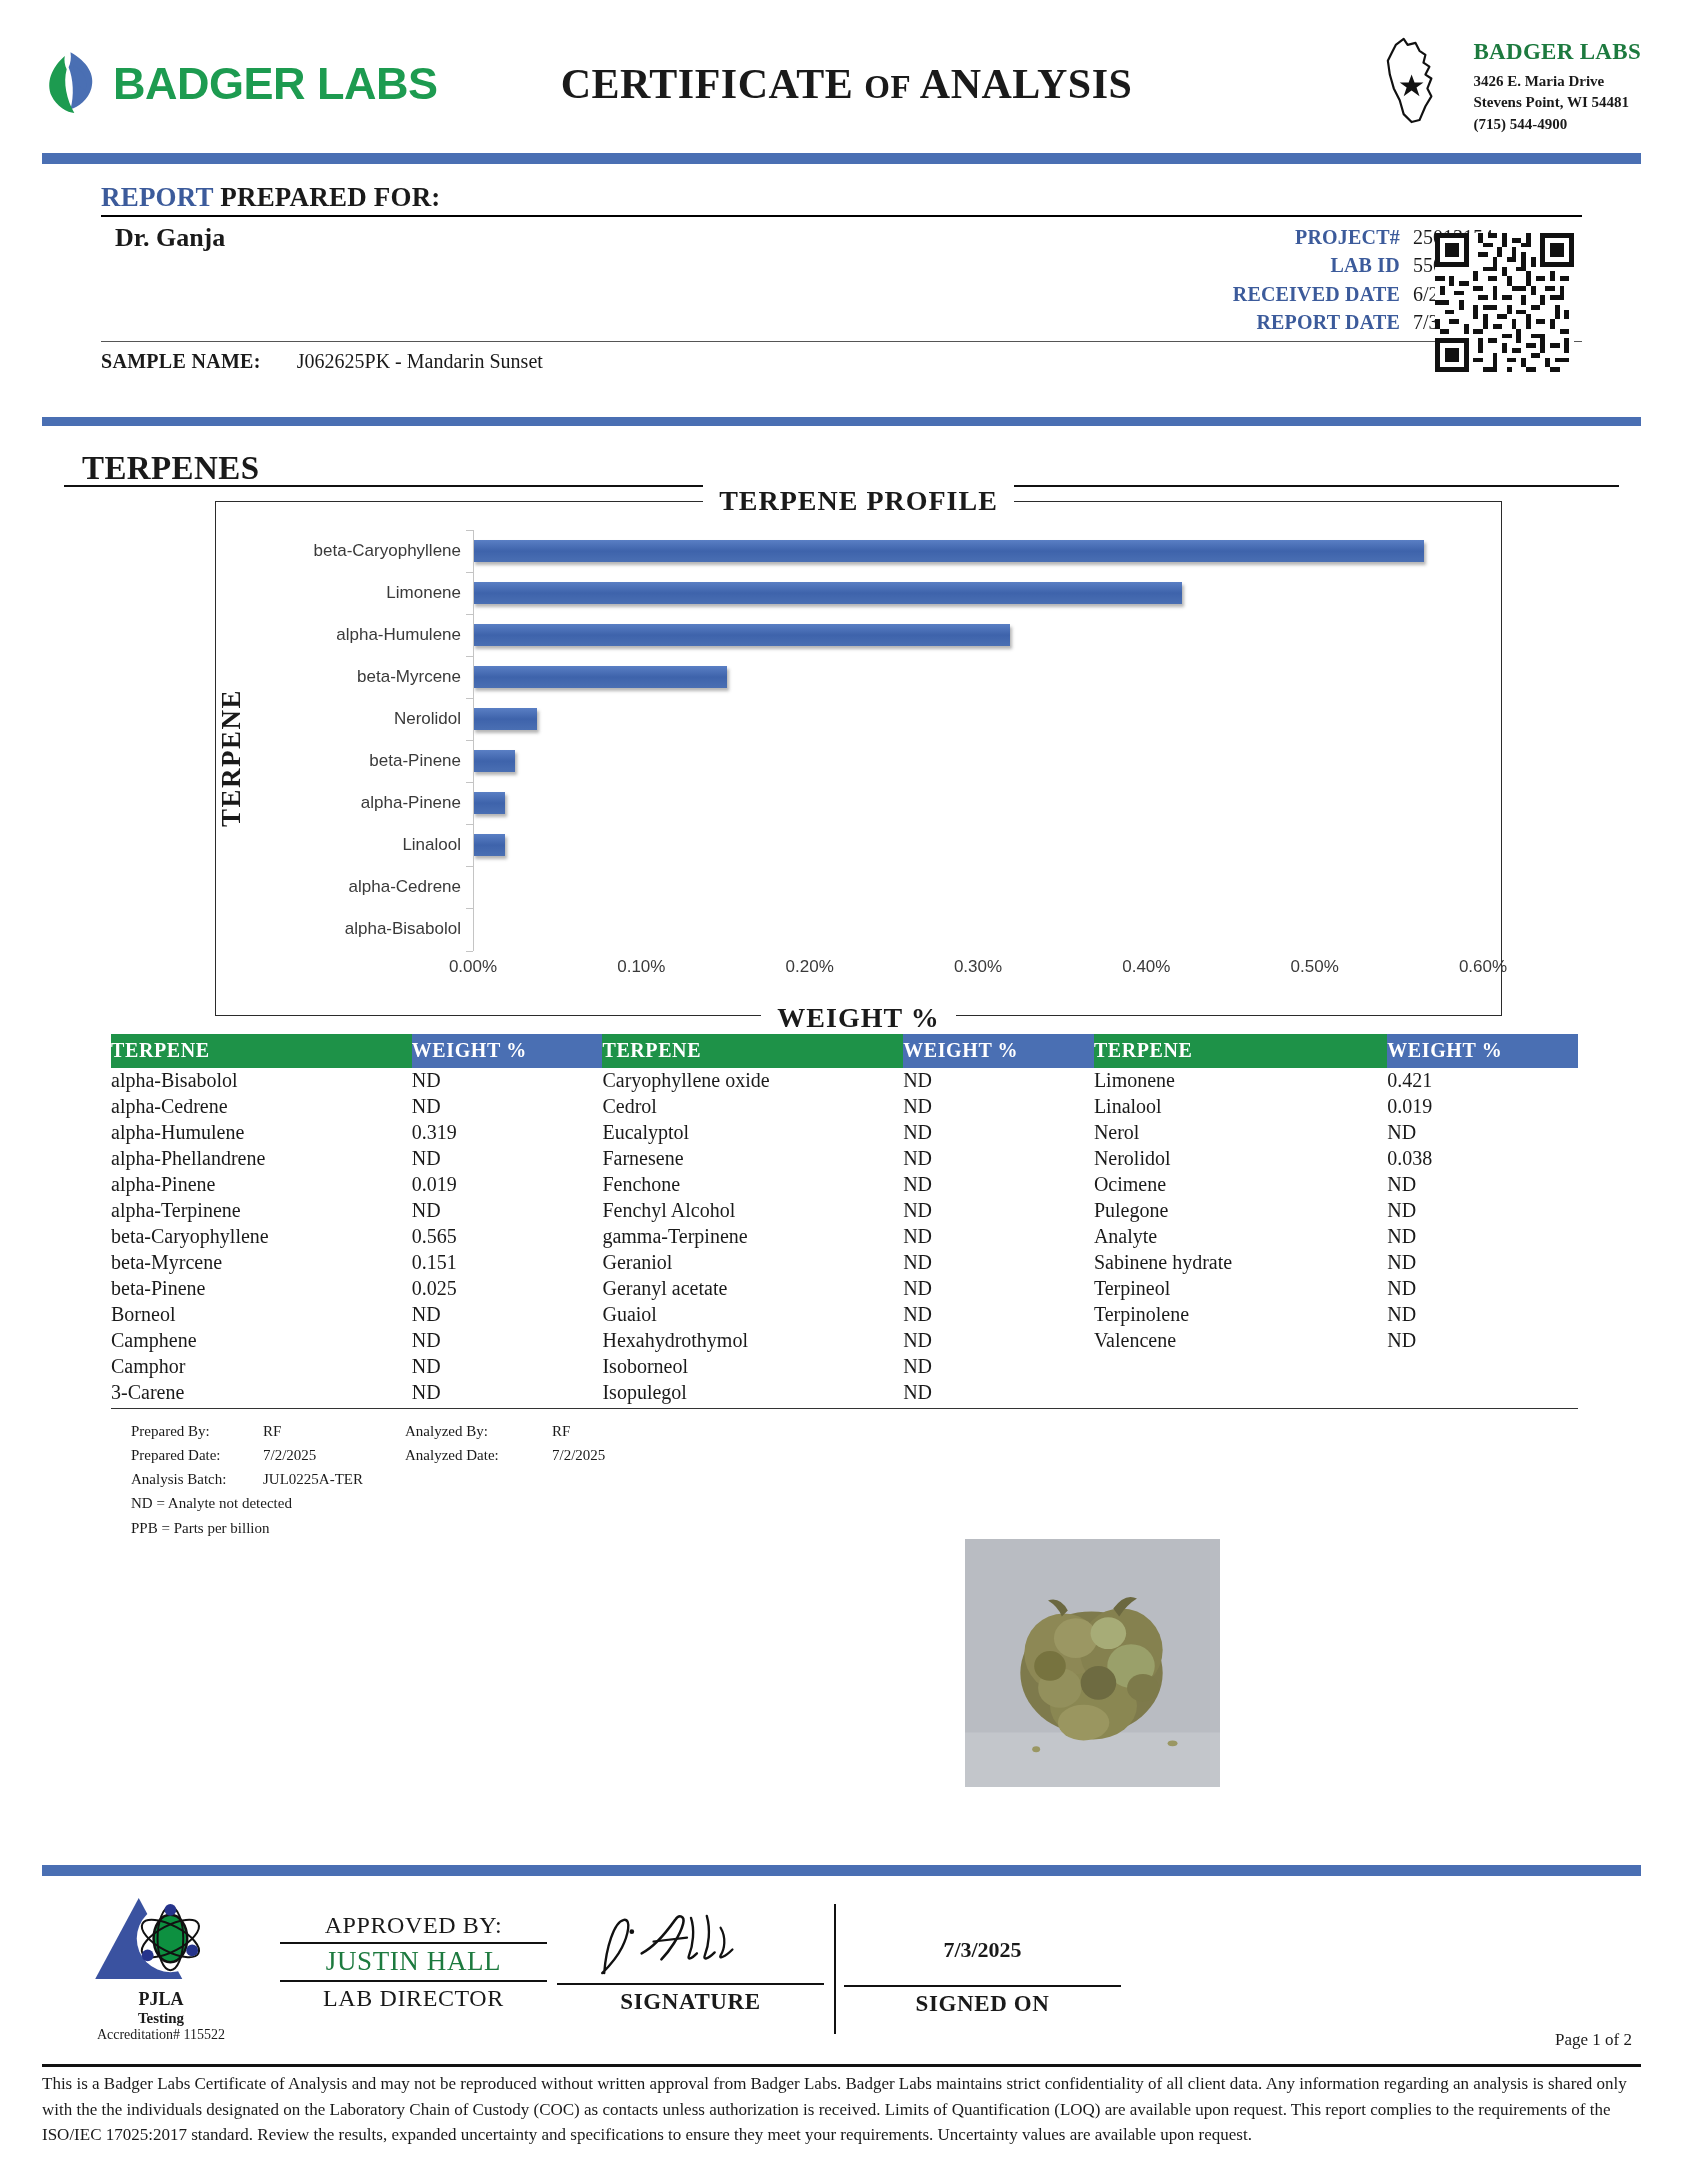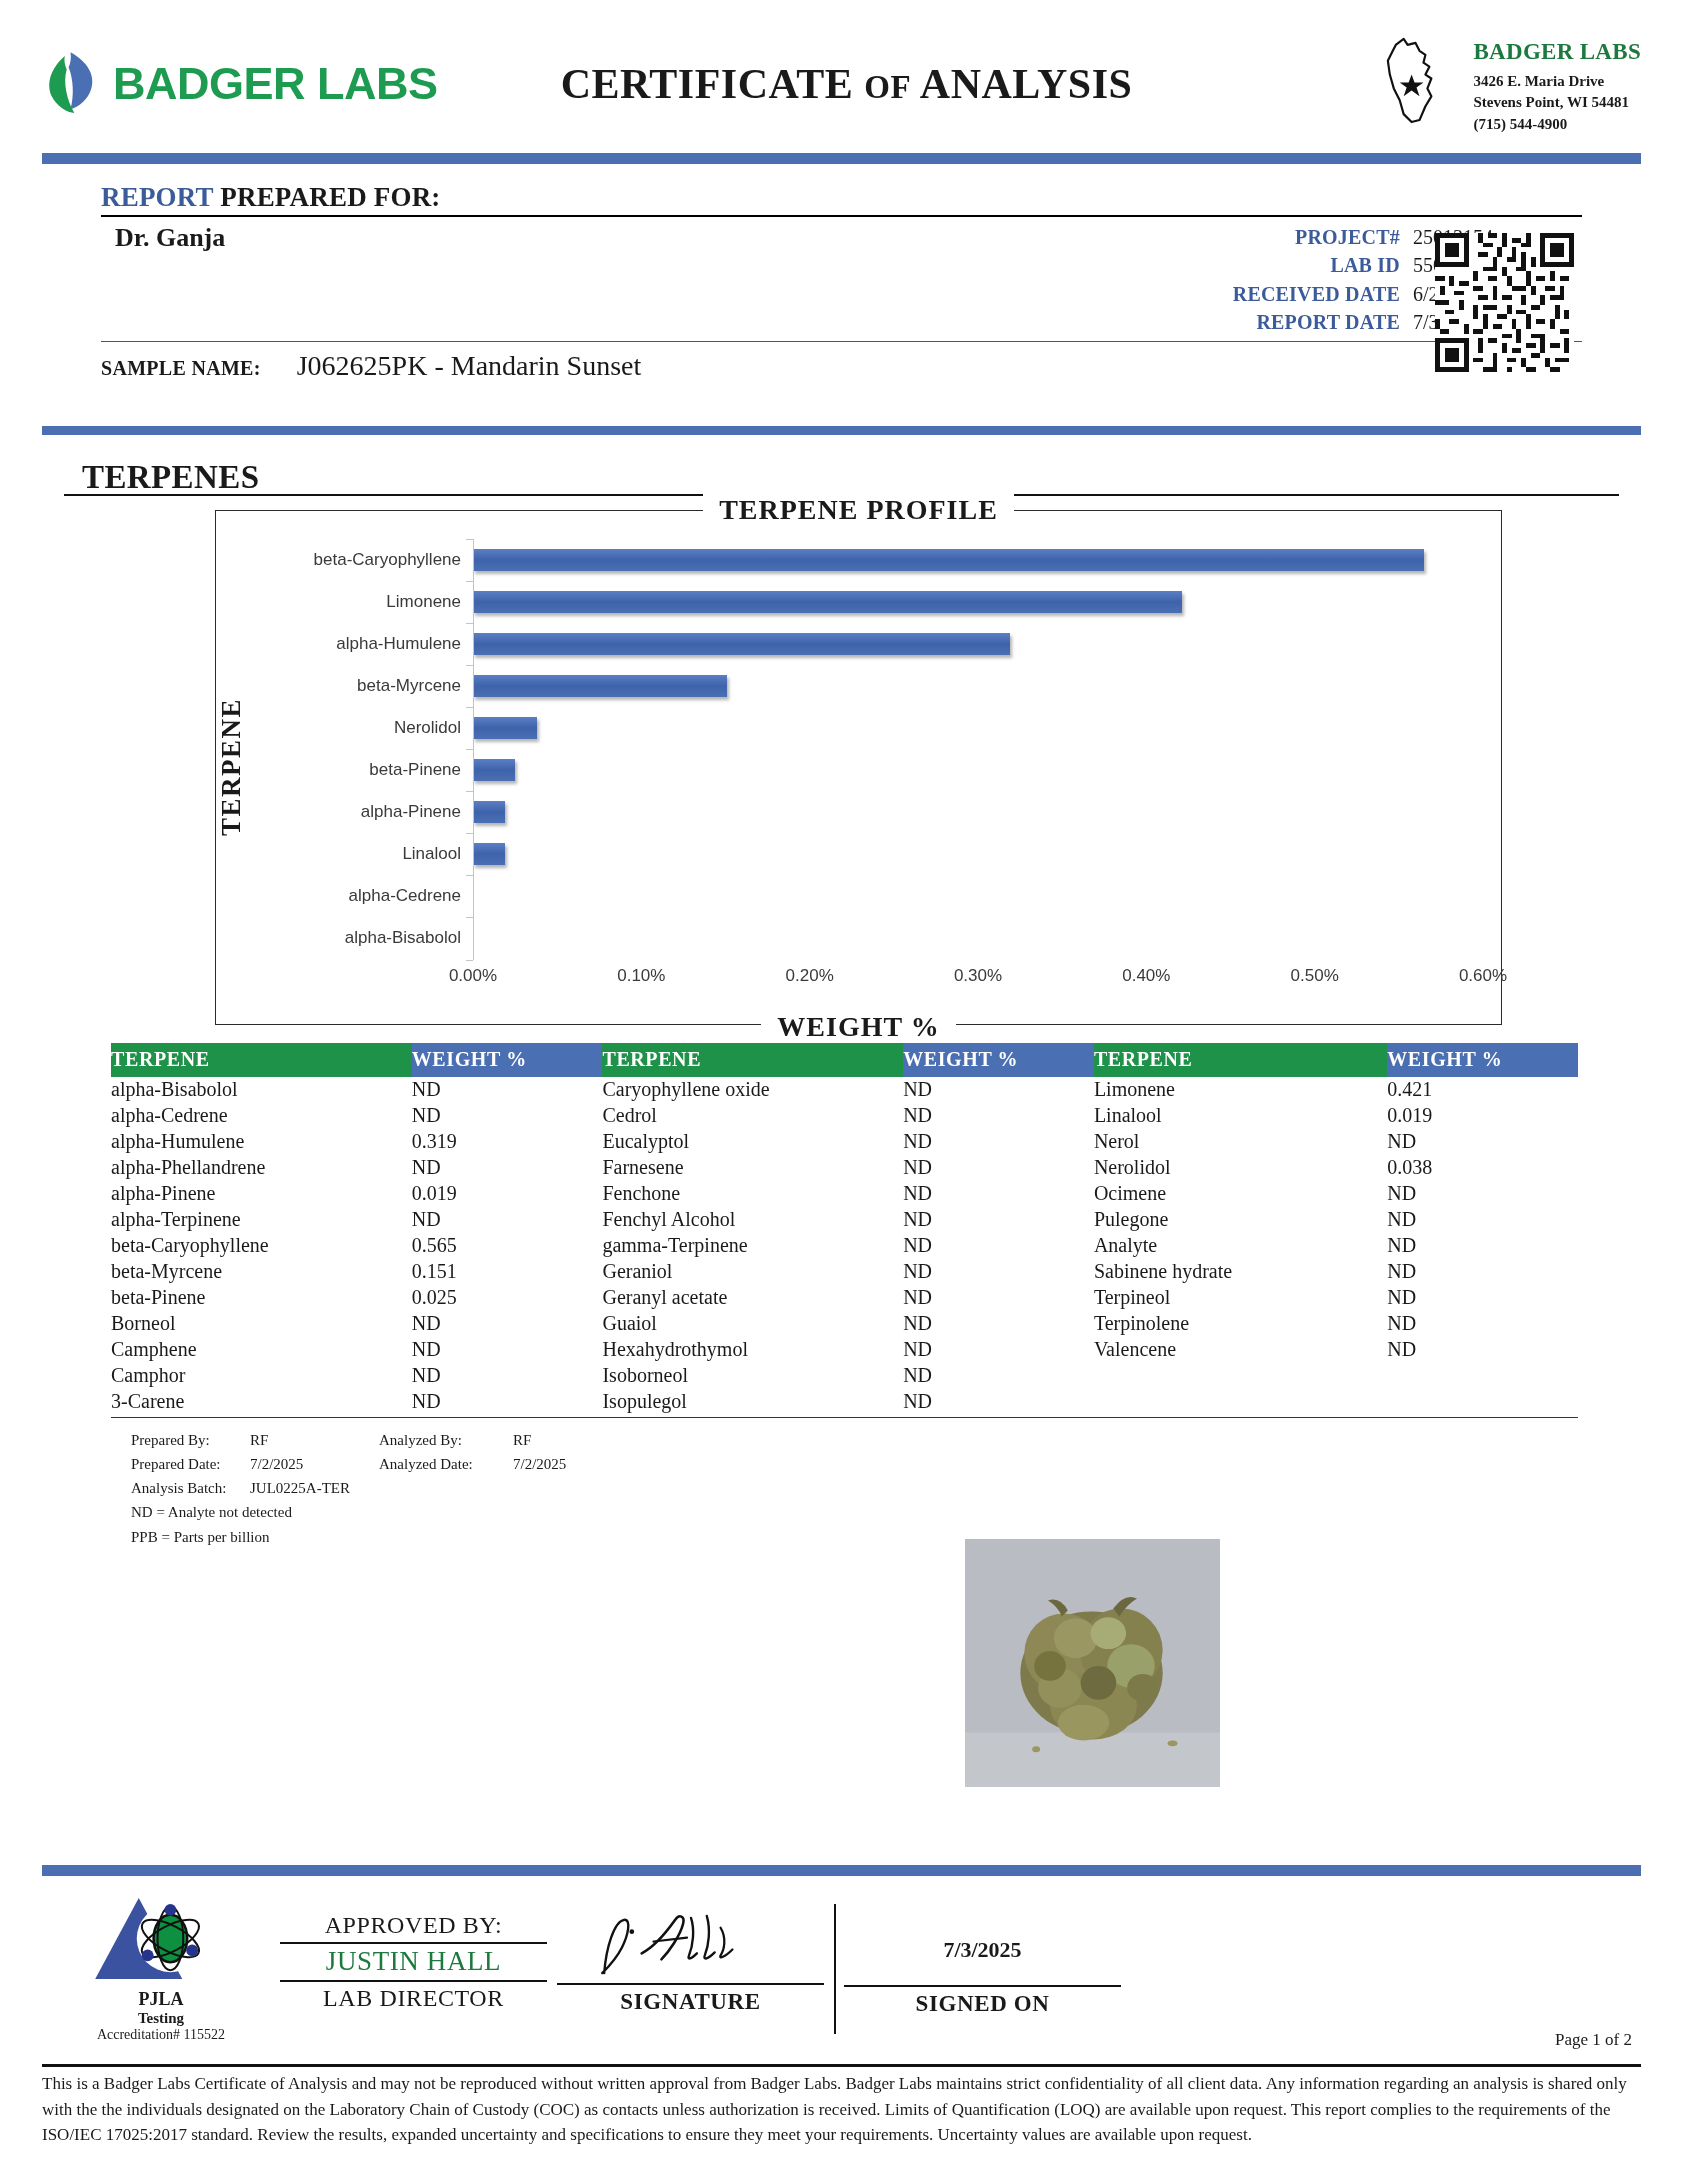--- a/index.html
+++ b/index.html
@@ -54,21 +54,21 @@
   .client-name { font-size: 26px; font-weight: bold; padding-left: 14px; flex: 1; }
   .meta-table { margin-left: auto; margin-right: 30px; }
   .meta-line { display: flex; line-height: 1.42; }
   .meta-label {
     color: #3c5b9b; font-weight: bold; font-size: 20px;
     text-align: right; width: 248px; padding-right: 13px; letter-spacing: 0.2px;
   }
   .meta-val { font-size: 20px; width: 139px; }
   .sample-row { display: flex; align-items: baseline; padding: 8px 0 4px 0; }
   .sample-label { font-size: 20px; font-weight: bold; letter-spacing: 0.3px; }
-  .sample-val { font-size: 28px; padding-left: 36px; }
+  .sample-val { font-size: 20px; padding-left: 36px; }
   .qr { position: absolute; right: 109px; top: 233px; width: 139px; height: 139px; }
 
   
   .section-wrap { padding: 24px 22px 0 22px; }
   .section-title {
     font-size: 33px; font-weight: bold; letter-spacing: 0.4px;
     padding-left: 18px;
   }
   .section-rule { border-bottom: 2px solid #111; margin-top: -2px; }
 
@@ -147,21 +147,21 @@
   }
   th.name-h { background: #1e9248; padding-left: 14px; }
   th.wt-h { background: #4a6fb3; text-align: right; padding-right: 36px; }
   table.terp td { font-size: 20px; padding: 1.5px 0; }
   td.name { padding-left: 14px; }
   td.wt { text-align: left; padding-right: 36px; }
   .tbl-bottom-rule { border-bottom: 1.5px solid #333; margin-top: 2px; }
 
   
   .notes { margin: 10px 0 0 89px; font-size: 15px; line-height: 1.62; width: 614px; }
-  .note-line { display: flex; }
+  .note-line { display: flex; gap: 13px; }
   .note-k { width: 119px; }
   .note-v { width: 129px; }
   .note-k2 { width: 134px; }
 
   
   .photo {
     position: absolute; left: 965px; top: 1539px; width: 255px; height: 248px;
     background: #b9bcc3;
     overflow: hidden;
   }

